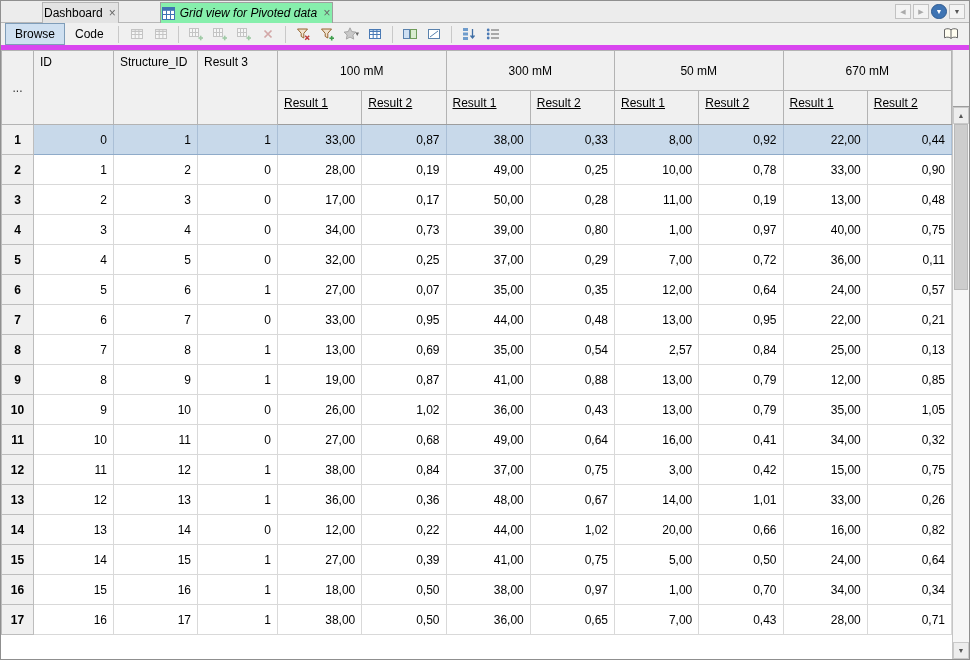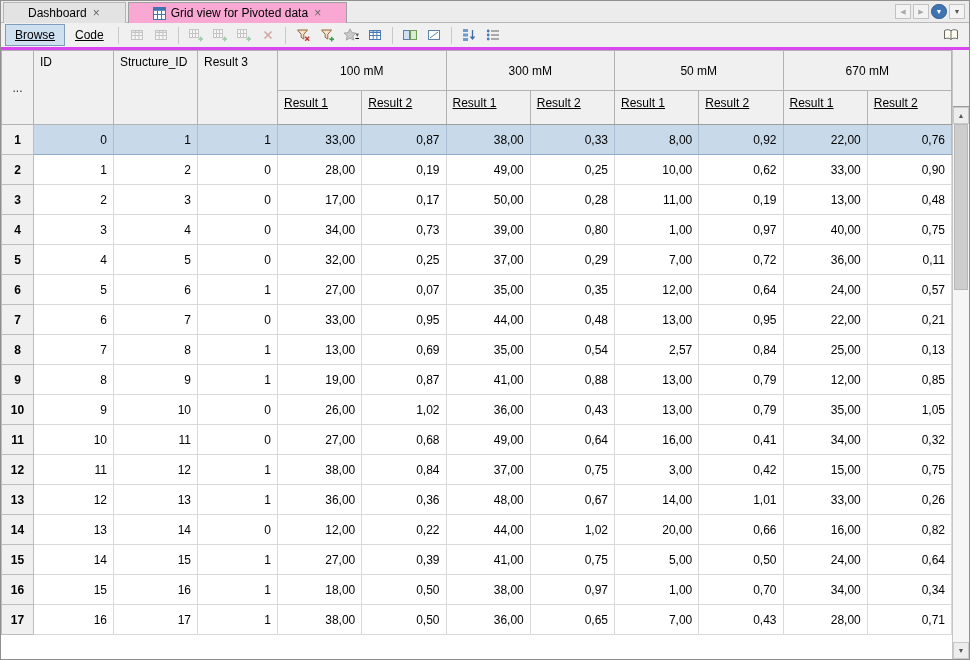--- a/index.html
+++ b/index.html
@@ -5,37 +5,37 @@
   * { box-sizing: border-box; }
   html,body { margin:0; padding:0; background:#d6d6d6; }
   body { font-family:"Liberation Sans", sans-serif; font-size:12px; color:#000; }
 
   .window { width:970px; height:660px; background:#f0f0f0; border:1px solid #8f8f8f;
             display:flex; flex-direction:column; overflow:hidden; }
 
   
   .tabbar { height:22px; background:#ececec; border-bottom:1px solid #b8b8b8;
             display:flex; align-items:flex-end; padding-left:2px; flex:0 0 22px; }
-  .tab { height:21px; display:flex; align-items:center; gap:5px; padding:0 24px;
+  .tab { height:21px; display:flex; align-items:center; gap:5px; padding:0 1px;
          border:1px solid #b5b5b5; border-bottom:none; background:#e3e3e3;
-         margin-right:2px; margin-bottom:-1px; cursor:default; white-space:nowrap; }
-  .tab.active { background:#f9a8d4; border-color:#9f9f9f; }
+         margin-right:2px; margin-bottom:-1px; cursor:default; white-space:nowrap;margin-left:39px; }
+  .tab.active { background:#86efac; border-color:#9f9f9f;font-style:italic; }
   .tab-label { font-size:12px; }
   .tab-close { color:#666; font-size:12px; line-height:10px; padding:0 1px; }
   .tab-icon { display:flex; align-items:center; }
   .tb-controls { margin-left:auto; display:flex; align-items:center; gap:2px;
                  padding:0 4px 3px 0; }
   .tb-btn { width:16px; height:15px; display:flex; align-items:center; justify-content:center;
             font-size:7px; color:#555; background:#f3f3f3; border:1px solid #c2c2c2; }
   .tb-btn.dis { color:#aaa; }
   .tb-btn.circle { background:#3f74b3; color:#fff; border:1px solid #2f5a8f; border-radius:8px; }
 
   
-  .toolbar { height:27px; flex:0 0 27px; background:#f0f0f0; border-bottom:3px solid #d946ef;
-             display:flex; align-items:center; padding:0 4px;text-decoration:underline; }
+  .toolbar { height:27px; flex:0 0 27px; background:#f0f0f0; border-bottom:5px solid #d946ef;
+             display:flex; align-items:center; padding:0 4px; }
   .mode-btn { padding:3px 9px; border:1px solid transparent; cursor:default; }
   .mode-btn.selected { background:#cfe0f1; border:1px solid #7f9db9; }
   .tsep { width:1px; height:17px; background:#c9c9c9; margin:0 4px; display:inline-block; }
   .ticons { flex:1; display:flex; align-items:center; gap:2px; padding:0 3px; }
   .tbtn { width:22px; height:22px; display:flex; align-items:center; justify-content:center;
           background:transparent; border:none; padding:0; cursor:default; }
   .tbtn.dis { opacity:.45; }
   .tbtn .mini { font-size:7px; color:#666; margin-left:-3px; }
   .flexspacer { flex:1; }
 
@@ -278,33 +278,33 @@
               <td class="num">0</td>
               <td class="num">1</td>
               <td class="num">1</td>
               <td class="num">33,00</td>
               <td class="num">0,87</td>
               <td class="num">38,00</td>
               <td class="num">0,33</td>
               <td class="num">8,00</td>
               <td class="num">0,92</td>
               <td class="num">22,00</td>
-              <td class="num">0,76</td>
+              <td class="num">0,44</td>
             </tr>
             <tr class="">
               <th class="rownum">2</th>
               <td class="num">1</td>
               <td class="num">2</td>
               <td class="num">0</td>
               <td class="num">28,00</td>
               <td class="num">0,19</td>
               <td class="num">49,00</td>
               <td class="num">0,25</td>
               <td class="num">10,00</td>
-              <td class="num">0,62</td>
+              <td class="num">0,78</td>
               <td class="num">33,00</td>
               <td class="num">0,90</td>
             </tr>
             <tr class="">
               <th class="rownum">3</th>
               <td class="num">2</td>
               <td class="num">3</td>
               <td class="num">0</td>
               <td class="num">17,00</td>
               <td class="num">0,17</td>

